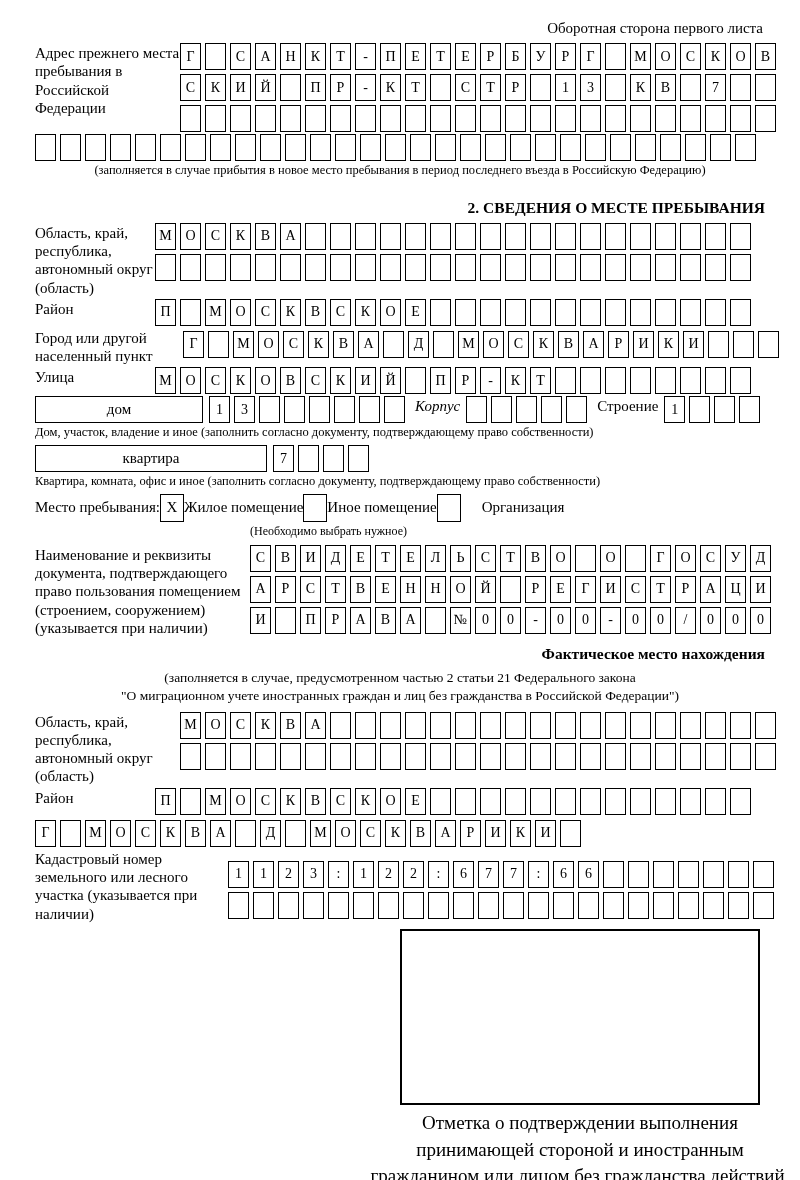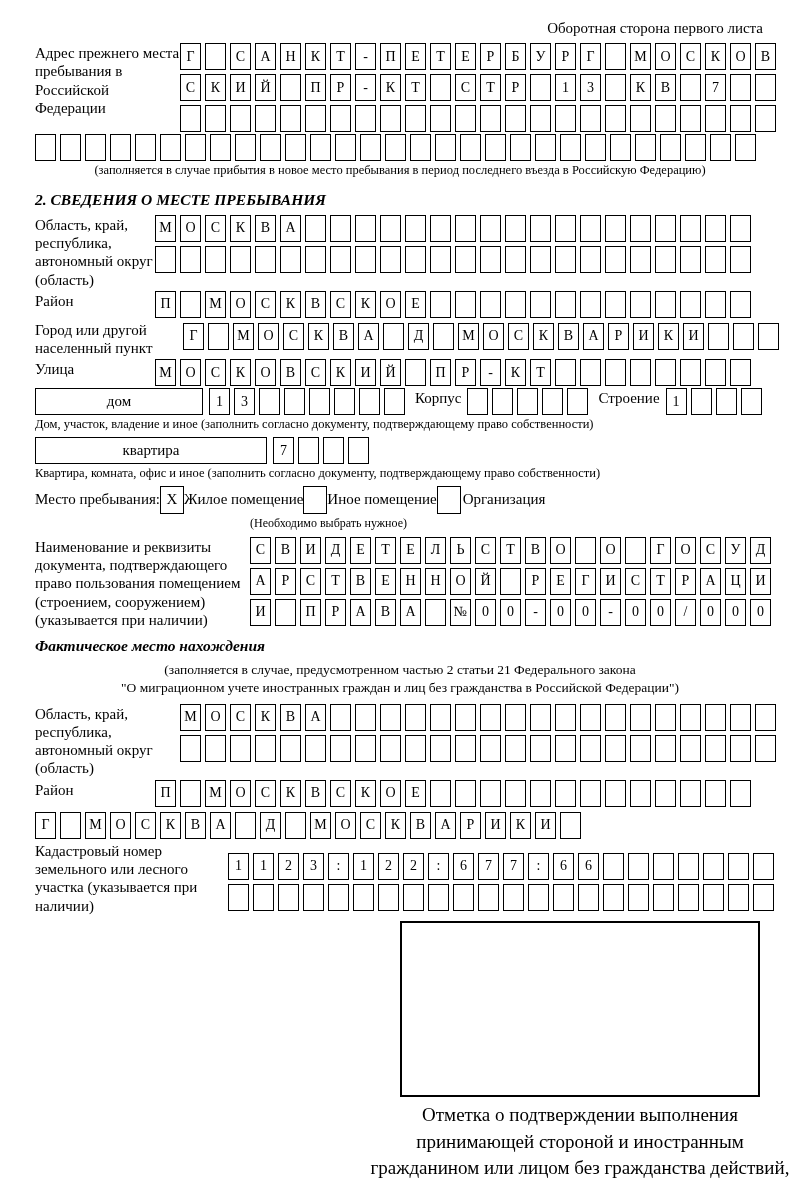--- a/index.html
+++ b/index.html
@@ -20,21 +20,21 @@
     font-size:14px;line-height:1;background:#fff;
   }
   .cell.checkbox{flex-basis:24px;width:24px;height:28px;font-size:15px;}
   .widebox{
     box-sizing:border-box;height:27px;border:1.6px solid #000;
     display:flex;align-items:center;justify-content:center;font-size:15px;
   }
   .inlinerow{display:flex;align-items:flex-start;margin-bottom:2px;}
   .caption{font-size:12.5px;line-height:1.25;margin:2px 0 4px 0;}
   .caption.center{text-align:center;}
-  .section-title{font-weight:bold;font-size:15.5px;text-align:left;margin:12px 0 6px 0;font-style:italic;}
+  .section-title{font-weight:bold;font-size:15.5px;text-align:right;margin:20px 0 6px 0;}
   .subnote{font-size:13.5px;text-align:center;line-height:1.35;margin-bottom:6px;}
   .stay-row{display:flex;align-items:center;margin:2px 0 2px 0;}
   .stay-note{font-size:12px;margin:1px 0 6px 215px;}
   .stamp-box{
     box-sizing:border-box;width:360px;height:176px;border:2px solid #000;
     margin:6px 0 0 365px;background:#fff;
   }
   .stamp-caption{
     width:420px;margin:5px 0 0 335px;text-align:center;
     font-size:19px;line-height:1.4;
@@ -319,21 +319,21 @@
     <div class="boxrow" style="margin-left:6px;">
         <div class="cell">1</div>
         <div class="cell">3</div>
         <div class="cell"></div>
         <div class="cell"></div>
         <div class="cell"></div>
         <div class="cell"></div>
         <div class="cell"></div>
         <div class="cell"></div>
       </div>
-    <div class="flabel" style="margin:0 6px 0 10px;">Корпус</div>
+    <div class="flabel" style="margin:0 6px 0 10px;font-style:italic;">Корпус</div>
     <div class="boxrow">
         <div class="cell"></div>
         <div class="cell"></div>
         <div class="cell"></div>
         <div class="cell"></div>
         <div class="cell"></div>
       </div>
     <div class="flabel" style="margin:0 6px 0 10px;">Строение</div>
     <div class="boxrow">
         <div class="cell">1</div>
@@ -361,21 +361,21 @@
         <div class="cell checkbox">X</div>
       </span>
     <span>Жилое помещение</span>
     <span class="boxrow">
         <div class="cell checkbox"></div>
       </span>
     <span>Иное помещение</span>
     <span class="boxrow">
         <div class="cell checkbox"></div>
       </span>
-    <span style="margin-left:2px;">Организация</span>
+    <span style="margin-left:21px;">Организация</span>
   </div>
   <div class="stay-note">(Необходимо выбрать нужное)</div>
 
   <div class="field">
     <div class="flabel" style="width:215px;">Наименование и реквизиты документа, подтверждающего право пользования помещением (строением, сооружением) (указывается при наличии)</div>
     <div class="rows">
       <div class="boxrow">
           <div class="cell">С</div>
           <div class="cell">В</div>
           <div class="cell">И</div>

